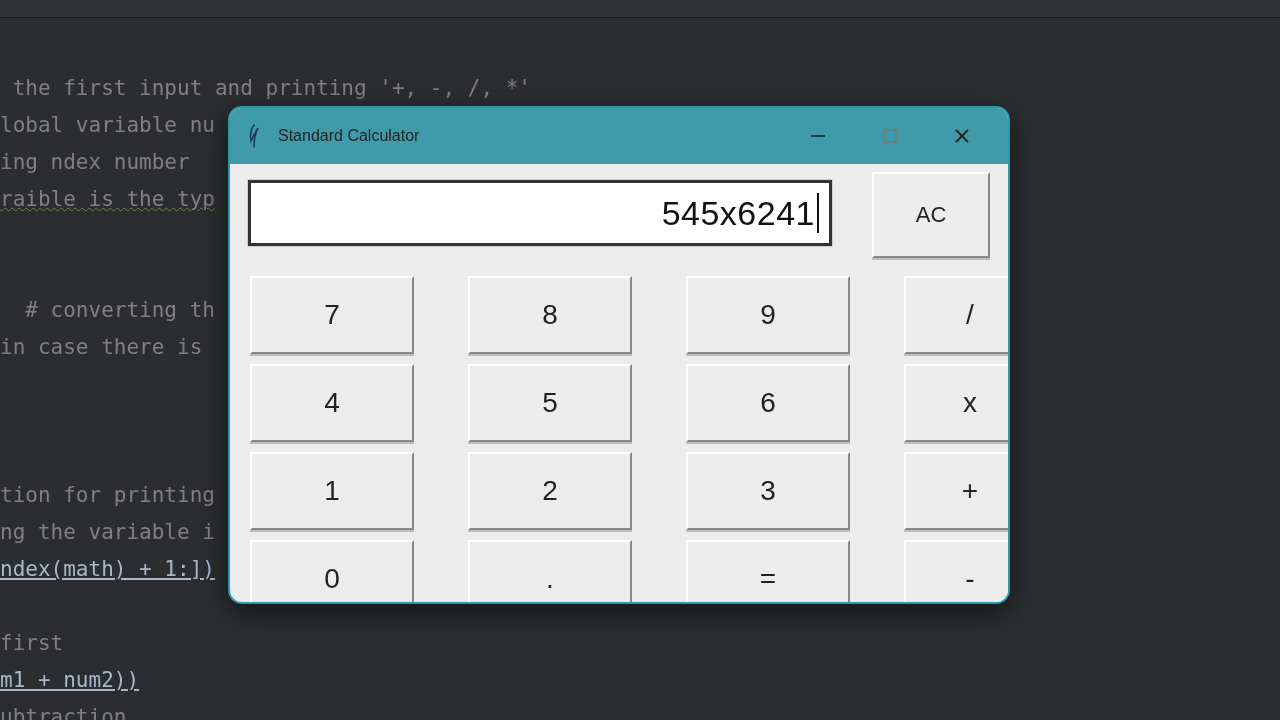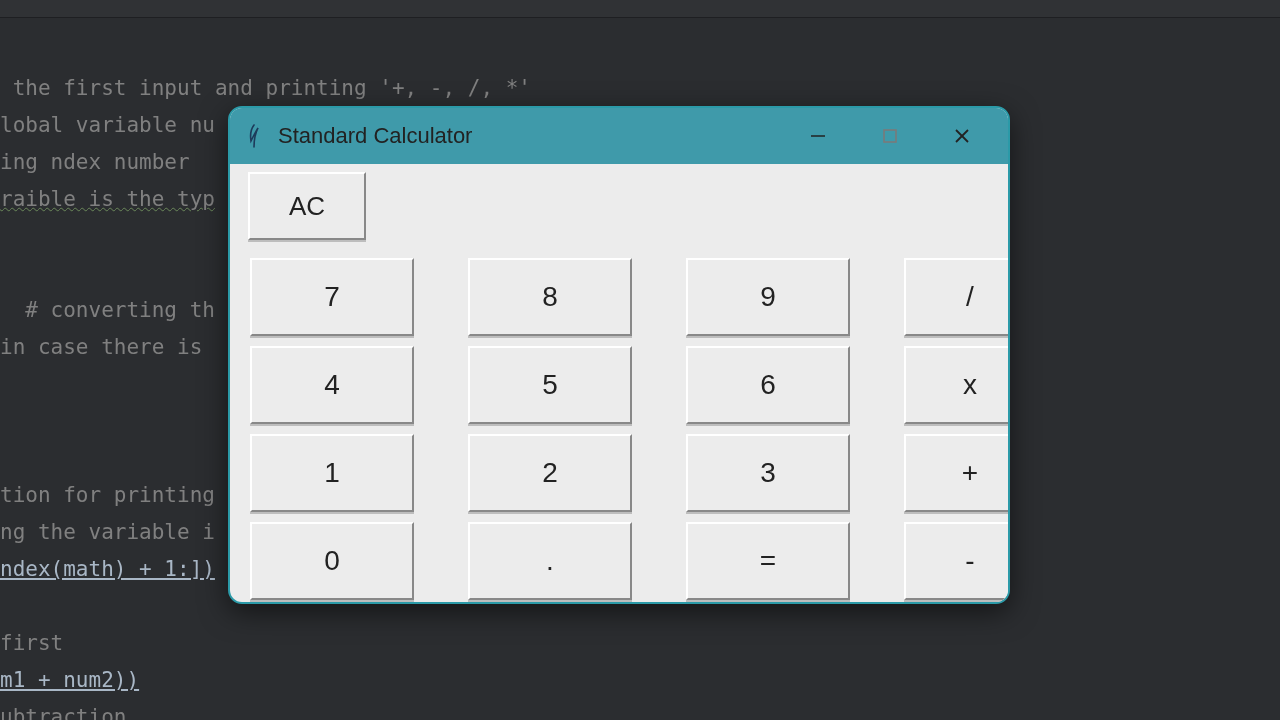--- a/index.html
+++ b/index.html
@@ -58,21 +58,21 @@
     align-items: center;
     padding: 0 10px 0 14px;
   }
   .titlebar .app-icon {
     width: 20px; height: 28px;
     display: flex; align-items: center; justify-content: center;
     margin-right: 14px;
   }
   .titlebar .app-icon svg { display:block; }
   .titlebar .title-text {
-    font-size: 22px;
+    font-size: 16px;
     color: #222;
     flex: 0 0 auto;
   }
   .titlebar .spacer { flex: 1 1 auto; }
   .win-btn {
     width: 72px; height: 56px;
     display: flex; align-items: center; justify-content: center;
     color: #222;
     cursor: default;
   }
@@ -128,22 +128,22 @@
     color: #222;
     display: flex;
     align-items: center;
     justify-content: center;
     cursor: default;
     font-family: "Segoe UI", Arial, sans-serif;
   }
 
   .btn.ac {
     width: 118px;
-    height: 68px;
-    font-size: 26px;
+    height: 86px;
+    font-size: 22px;
     margin-top:-8px;
   }
 
   .grid {
     display: grid;
     grid-template-columns: 164px 164px 164px 132px;
     grid-template-rows: 78px 78px 78px 78px;
     column-gap: 54px;
     row-gap: 10px;
     margin-top: 6px;
@@ -202,20 +202,24 @@
       <svg width="16" height="16" viewBox="0 0 16 16">
         <line x1="2" y1="2" x2="14" y2="14" stroke="#222" stroke-width="1.8"></line>
         <line x1="14" y1="2" x2="2" y2="14" stroke="#222" stroke-width="1.8"></line>
       </svg>
     </div>
   </div>
 
   <div class="calc-body">
 
     <div class="row">
+      <div class="display-wrap">
+        <span class="display-text">545x6241</span>
+          <span class="caret"></span>
+      </div>
       <div class="btn ac">AC</div>
     </div>
 
     <div class="grid">
       <div class="btn">7</div>
       <div class="btn">8</div>
       <div class="btn">9</div>
       <div class="btn">/</div>
 
       <div class="btn">4</div>

